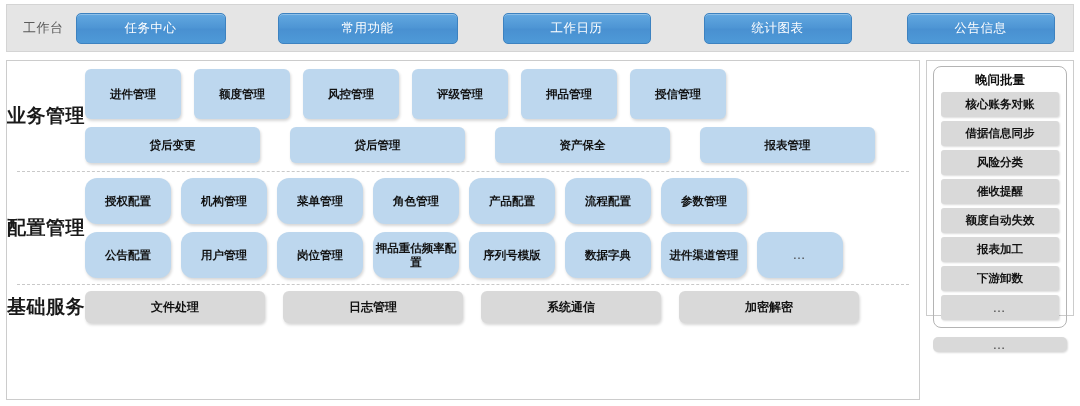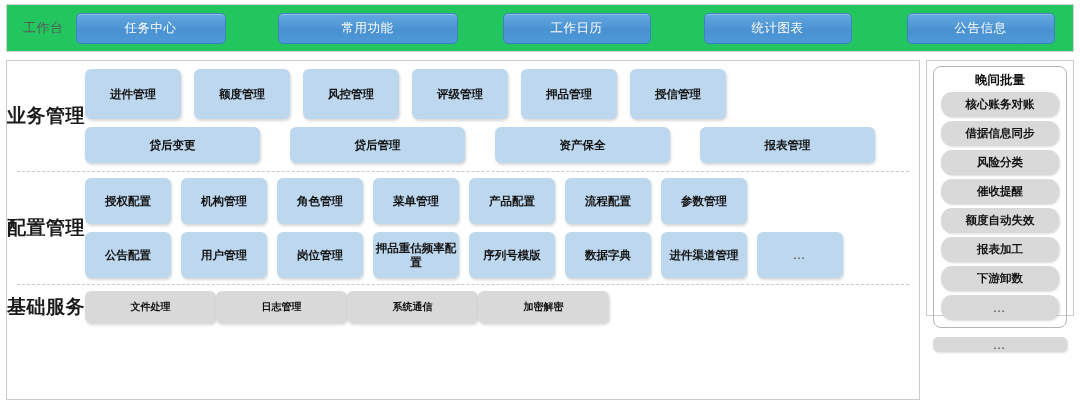--- a/index.html
+++ b/index.html
@@ -8,21 +8,21 @@
     background: #ffffff;
     font-family: "Liberation Sans", "DejaVu Sans", sans-serif;
     overflow: hidden;
   }
   #root { position: relative; width: 1080px; height: 406px; }
 
   
   .header {
     position: absolute; left: 6px; top: 4px;
     width: 1068px; height: 48px;
-    background: #22c55e;
+    background: #e5e5e5;
     border: 1px solid #d4d4d4;
     display: flex; align-items: center;
   }
   .header-title {
     font-size: 13px; color: #5a5a5a;
     margin-left: 16px; margin-right: 10px;
     white-space: nowrap;
     letter-spacing: .5px;
   }
   .tabs { display: flex; align-items: center; flex: 1; }
@@ -79,26 +79,26 @@
   }
   .tile.gray { background: #d9d9d9; }
   .tile.dots { font-size: 13px; font-weight: normal; letter-spacing: 2px; color: #444; }
 
   
   .sec-biz .trow1 .tile { width: 96px; height: 50px; margin-right: 13px; }
   .sec-biz .trow2 .tile { width: 175px; height: 36px; margin-right: 30px; }
   .sec-biz { padding-top: 8px; padding-bottom: 6px; }
 
   
-  .sec-cfg .trow .tile { width: 86px; height: 46px; margin-right: 10px; }
+  .sec-cfg .trow .tile { width: 86px; height: 46px; margin-right: 10px; border-radius: 12px; }
   .sec-cfg { padding-top: 4px; padding-bottom: 4px; }
 
   
   .sec-base { padding-top: 4px; padding-bottom: 4px; }
-  .sec-base .trow .tile { width: 131px; height: 32px; font-size: 10px; }
+  .sec-base .trow .tile { width: 180px; height: 32px; margin-right: 18px; font-size: 12px; }
 
   .divider {
     border-top: 1px dashed #c9c9c9;
     margin: 2px 10px 2px 10px;
   }
 
   
   .right-panel {
     position: absolute; left: 926px; top: 60px;
     width: 148px; height: 256px;
@@ -112,21 +112,21 @@
     border-radius: 8px;
     padding: 5px 7px 7px 7px;
     display: flex; flex-direction: column;
   }
   .batch-title {
     font-size: 12.5px; font-weight: bold; color: #111;
     text-align: center; margin-bottom: 4px; line-height: 16px;
   }
   .batch-item {
     background: #d9d9d9;
-    border-radius: 11px;
+    border-radius: 3px;
     height: 25px;
     display: flex; align-items: center; justify-content: center;
     font-size: 11.5px; font-weight: bold; color: #111;
     margin-bottom: 4px;
     box-shadow: 1px 1px 2px rgba(0,0,0,.14);
     cursor: pointer;
   }
   .batch-item:last-child { margin-bottom: 0; }
   .batch-item.dots { font-size: 13px; font-weight: normal; letter-spacing: 2px; color: #444; }
   .panel-footer-tile {
@@ -179,22 +179,22 @@
     </div>
 
     <div class="divider"></div>
 
     <div class="section sec-cfg">
       <div class="sec-label">配置管理</div>
       <div class="sec-body">
         <div class="trow">
           <div class="tile">授权配置</div>
           <div class="tile">机构管理</div>
+          <div class="tile">菜单管理</div>
           <div class="tile">角色管理</div>
-          <div class="tile">菜单管理</div>
           <div class="tile">产品配置</div>
           <div class="tile">流程配置</div>
           <div class="tile">参数管理</div>
         </div>
         <div class="trow">
           <div class="tile">公告配置</div>
           <div class="tile">用户管理</div>
           <div class="tile">岗位管理</div>
           <div class="tile">押品重估频率配置</div>
           <div class="tile">序列号模版</div>

